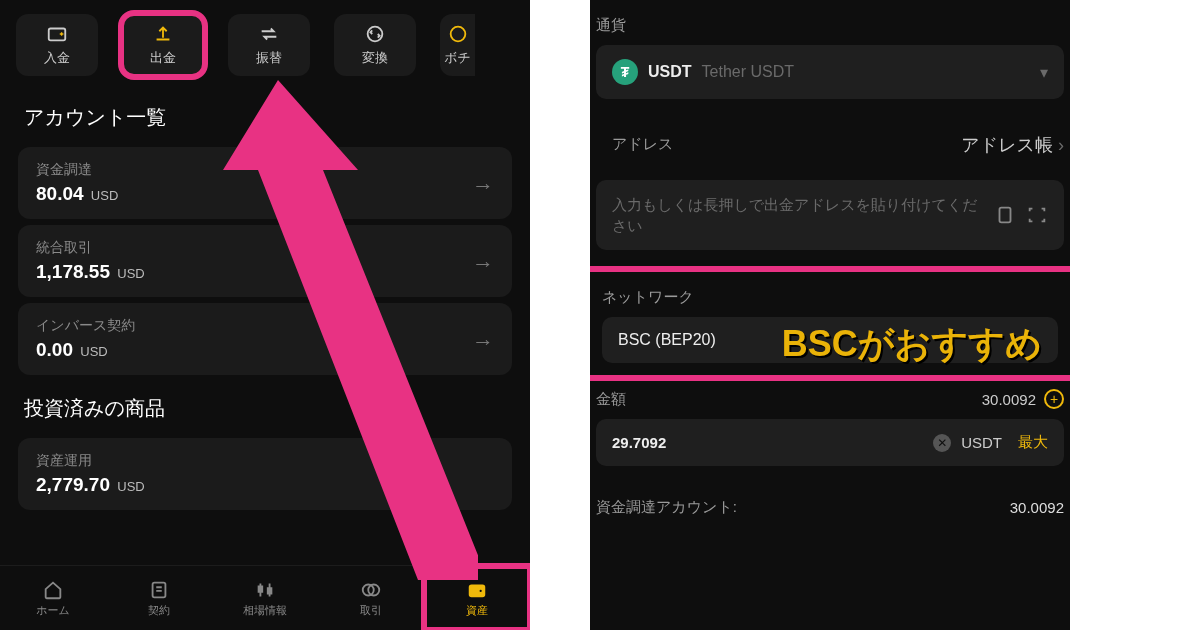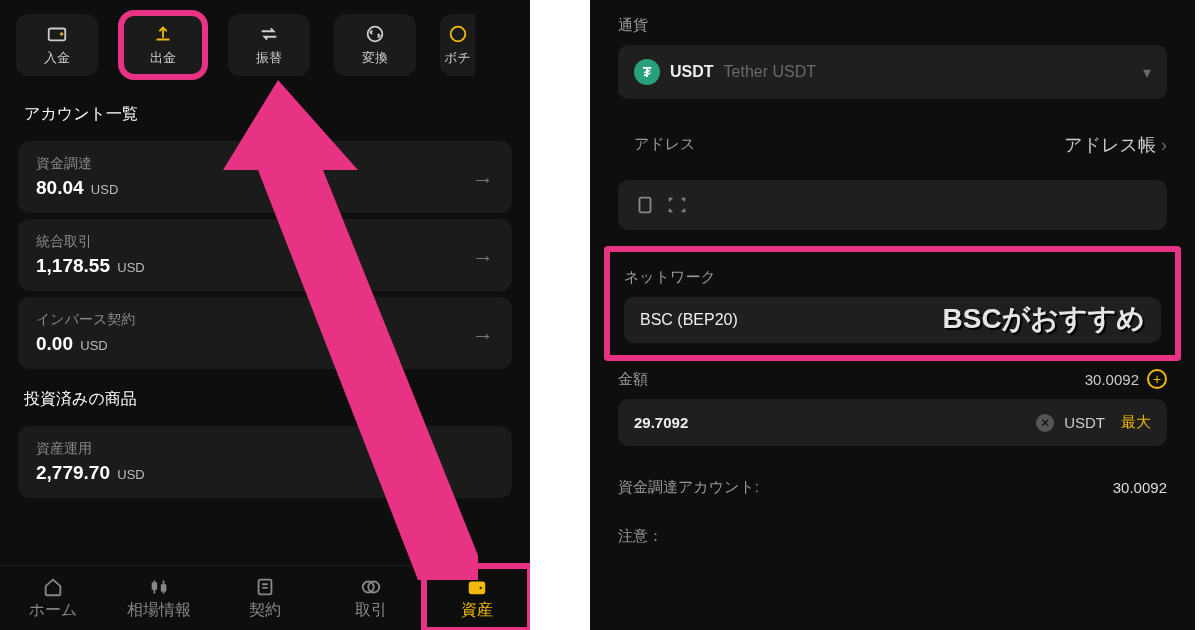--- a/index.html
+++ b/index.html
@@ -1,61 +1,61 @@
 <!DOCTYPE html>
 <html><head>
 <meta charset="utf-8">
 <style>
   * { box-sizing: border-box; margin: 0; padding: 0; font-family: -apple-system, "Segoe UI", sans-serif; }
   body { width: 1200px; height: 630px; background: #fff; display: flex; gap: 60px; position: relative; }
 
   .phone { background: #0e0e0e; color: #eee; height: 630px; position: relative; overflow: hidden; }
   .left  { width: 530px; }
-  .right { width: 605px; padding: 0 28px; }
+  .right { width: 480px; padding: 0 6px; }
 
   
   .actions { display: flex; gap: 24px; padding: 14px 16px; align-items: flex-start; }
   .action  { flex: 0 0 82px; height: 62px; background: #1b1b1b; border-radius: 12px;
              display: flex; flex-direction: column; align-items: center; justify-content: center;
              font-size: 13px; color: #ccc; gap: 4px; }
   .action.partial { flex: 0 0 35px; border-radius: 12px 0 0 12px; overflow: hidden; }
   .action svg { width: 22px; height: 22px; }
   .action.withdraw { outline: 6px solid #e83283; outline-offset: -2px; }
   .action.withdraw svg { stroke: #f0b90b; }
 
-  .section-title { font-size: 16px; color: #fff; padding: 14px 24px 10px; }
+  .section-title { font-size: 20px; color: #fff; padding: 14px 24px 10px; }
   .acct-card { background: #1b1b1b; margin: 6px 18px; border-radius: 12px; padding: 14px 18px;
                display: flex; align-items: center; justify-content: space-between; }
   .acct-card .lbl { color: #8a8a8a; font-size: 14px; }
   .acct-card .amt { color: #fff; font-size: 19px; font-weight: 600; margin-top: 4px; }
   .acct-card .amt .cur { font-size: 13px; font-weight: 400; color: #bbb; margin-left: 2px; }
   .chev { color: #777; font-size: 22px; }
 
   .tabbar { position: absolute; bottom: 0; left: 0; right: 0; height: 65px; background: #0e0e0e;
             display: flex; border-top: 1px solid #1c1c1c; }
   .tab { flex: 1; display: flex; flex-direction: column; align-items: center; justify-content: center;
-         font-size: 16px; color: #888; gap: 2px; }
+         font-size: 11px; color: #888; gap: 2px; }
   .tab svg { width: 22px; height: 22px; stroke: #888; }
   .tab.active { color: #f0b90b; outline: 6px solid #e83283; outline-offset: -3px; }
   .tab.active svg { stroke: #f0b90b; fill: #f0b90b; }
 
   
   .label { color: #9a9a9a; font-size: 15px; margin: 16px 0 10px; }
   .row-btw { display: flex; justify-content: space-between; align-items: center; }
   .input-box { background: #1f1f1f; border-radius: 10px; padding: 14px 16px;
                display: flex; align-items: center; gap: 10px; color: #eee; font-size: 16px; }
   .input-box.currency { justify-content: space-between; }
   .token-ico { width: 26px; height: 26px; border-radius: 50%; background: #26a17b;
                display: flex; align-items: center; justify-content: center; color: #fff; font-size: 14px; font-weight: 700; }
   .muted { color: #6a6a6a; }
   .placeholder { color: #6a6a6a; flex: 1; line-height: 1.4; font-size: 15px; }
   .icon-btn { color: #888; width: 22px; height: 22px; display: flex; align-items: center; justify-content: center; }
 
   .hl-box { border: 6px solid #e83283; border-radius: 4px; margin: 16px -14px 8px; padding: 0 14px 12px; position: relative; }
-  .callout { position: absolute; top: 48px; right: 30px; color: #e5e5e5; font-size: 28px; font-weight: 700;
+  .callout { position: absolute; top: 48px; right: 30px; color: #eab308; font-size: 36px; font-weight: 700;
              text-shadow: 2px 2px 0 #000; }
 
   .amount-row .unit { color: #ccc; font-size: 15px; }
   .max { color: #f0b90b; font-size: 15px; margin-left: 6px; }
   .clear-ico { width: 18px; height: 18px; border-radius: 50%; background: #555; color: #0e0e0e;
                display: flex; align-items: center; justify-content: center; font-size: 12px; }
   .plus-ico { width: 20px; height: 20px; border: 2px solid #f0b90b; border-radius: 50%; color: #f0b90b;
               display: flex; align-items: center; justify-content: center; font-size: 14px; }
 
   
@@ -140,30 +140,30 @@
 
   <div class="tabbar">
     <div class="tab">
       <svg viewBox="0 0 24 24">
           <path d="M4 11l8-7 8 7v9a1 1 0 0 1-1 1H5a1 1 0 0 1-1-1z"></path>
         </svg>
       <span>ホーム</span>
     </div>
     <div class="tab">
       <svg viewBox="0 0 24 24">
-          <path d="M7 5v14M7 8h2v6H5V8zM17 5v14M15 10h4v6h-4z"></path>
-        </svg>
-      <span>相場情報</span>
-    </div>
-    <div class="tab">
-      <svg viewBox="0 0 24 24">
           <rect x="5" y="4" width="14" height="16" rx="2"></rect>
           <path d="M9 9h6M9 13h6"></path>
         </svg>
       <span>契約</span>
+    </div>
+    <div class="tab">
+      <svg viewBox="0 0 24 24">
+          <path d="M7 5v14M7 8h2v6H5V8zM17 5v14M15 10h4v6h-4z"></path>
+        </svg>
+      <span>相場情報</span>
     </div>
     <div class="tab">
       <svg viewBox="0 0 24 24">
           <circle cx="9" cy="12" r="6"></circle>
           <circle cx="15" cy="12" r="6"></circle>
         </svg>
       <span>取引</span>
     </div>
     <div class="tab active">
       <svg viewBox="0 0 24 24">
@@ -188,20 +188,21 @@
   </div>
 
   <div class="row-btw" style="margin-top:20px">
     <span class="label" style="margin:16px">アドレス</span>
     <span style="color:#ccc;font-size:18px">
       <span>アドレス帳</span>
       <span class="muted"> ›</span>
     </span>
   </div>
   <div class="input-box" style="margin-top:10px">
+    <span class="placeholder">入力もしくは長押しで出金アドレスを貼り付けてください</span>
     <span class="icon-btn">
       <svg viewBox="0 0 24 24" style="stroke:#888">
           <rect x="6" y="4" width="12" height="16" rx="2"></rect>
         </svg>
     </span>
     <span class="icon-btn">
       <svg viewBox="0 0 24 24" style="stroke:#888">
           <path d="M4 8V5h3M20 8V5h-3M4 16v3h3M20 16v3h-3"></path>
         </svg>
     </span>
@@ -229,18 +230,17 @@
       <span class="unit">USDT</span>
       <span class="max">最大</span>
     </span>
   </div>
 
   <div class="row-btw" style="margin-top:32px;color:#9a9a9a;font-size:15px">
     <span>資金調達アカウント:</span>
     <span style="color:#ddd">30.0092</span>
   </div>
 
-  <div class="label" style="margin-top:30px">注意：</div>
 </div>
 
 <svg class="arrow" viewBox="0 0 260 500">
   <polygon points="30,0 110,90 75,90 240,500 170,500 10,90 -25,90" transform="translate(30,0)" fill="#e83283" stroke="none"></polygon>
 </svg>
 
 </body></html>

